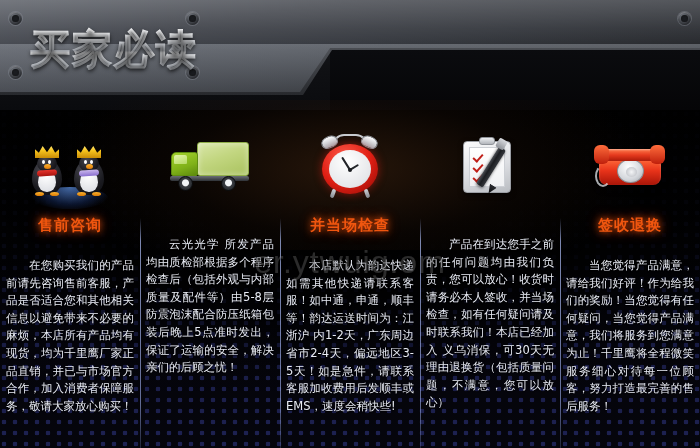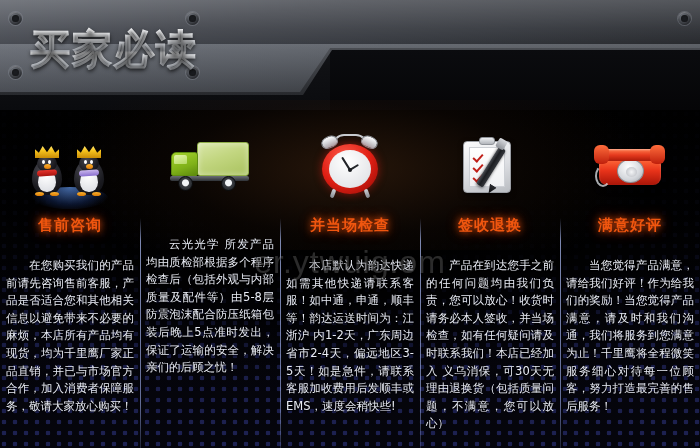--- a/index.html
+++ b/index.html
@@ -336,36 +336,35 @@
             <div class="clip-paper"></div>
             <div class="clip-top"></div>
             <div class="check c1"></div>
               <div class="check c2"></div>
               <div class="check c3"></div>
             <div class="pen"></div>
               <div class="pen-tip"></div>
               <div class="pen-cap"></div>
           </div>
         </div>
-        <div class="col-title">签收退换</div>
         <div class="col-text">产品在到达您手之前的任何问题均由我们负责，您可以放心！收货时请务必本人签收，并当场检查，如有任何疑问请及时联系我们！本店已经加入 义乌消保，可30天无理由退换货（包括质量问题，不满意，您可以放心）</div>
       </div>
 
       <div class="col">
         <div class="icon-box">
           <div class="phone">
             <div class="ph-base"></div>
             <div class="ph-dial"></div>
             <div class="ph-hand"></div>
             <div class="ph-ear l"></div>
               <div class="ph-ear r"></div>
             <div class="ph-cord"></div>
           </div>
         </div>
-        <div class="col-title">满意好评</div>
-        <div class="col-text">当您觉得产品满意，请给我们好评！作为给我们的奖励！当您觉得产品满意，请及时和我们沟通，我们将服务到您满意为止！千里鹰将全程微笑服务细心对待每一位顾客，努力打造最完善的售后服务！</div>
+        <div class="col-title">签收退换</div>
+        <div class="col-text">当您觉得产品满意，请给我们好评！作为给我们的奖励！当您觉得有任何疑问，当您觉得产品满意，我们将服务到您满意为止！千里鹰将全程微笑服务细心对待每一位顾客，努力打造最完善的售后服务！</div>
       </div>
 
     </div>
   </div>
 
   <div class="watermark">er.ytwuig.om</div>
 </div>
 
 </body></html>

